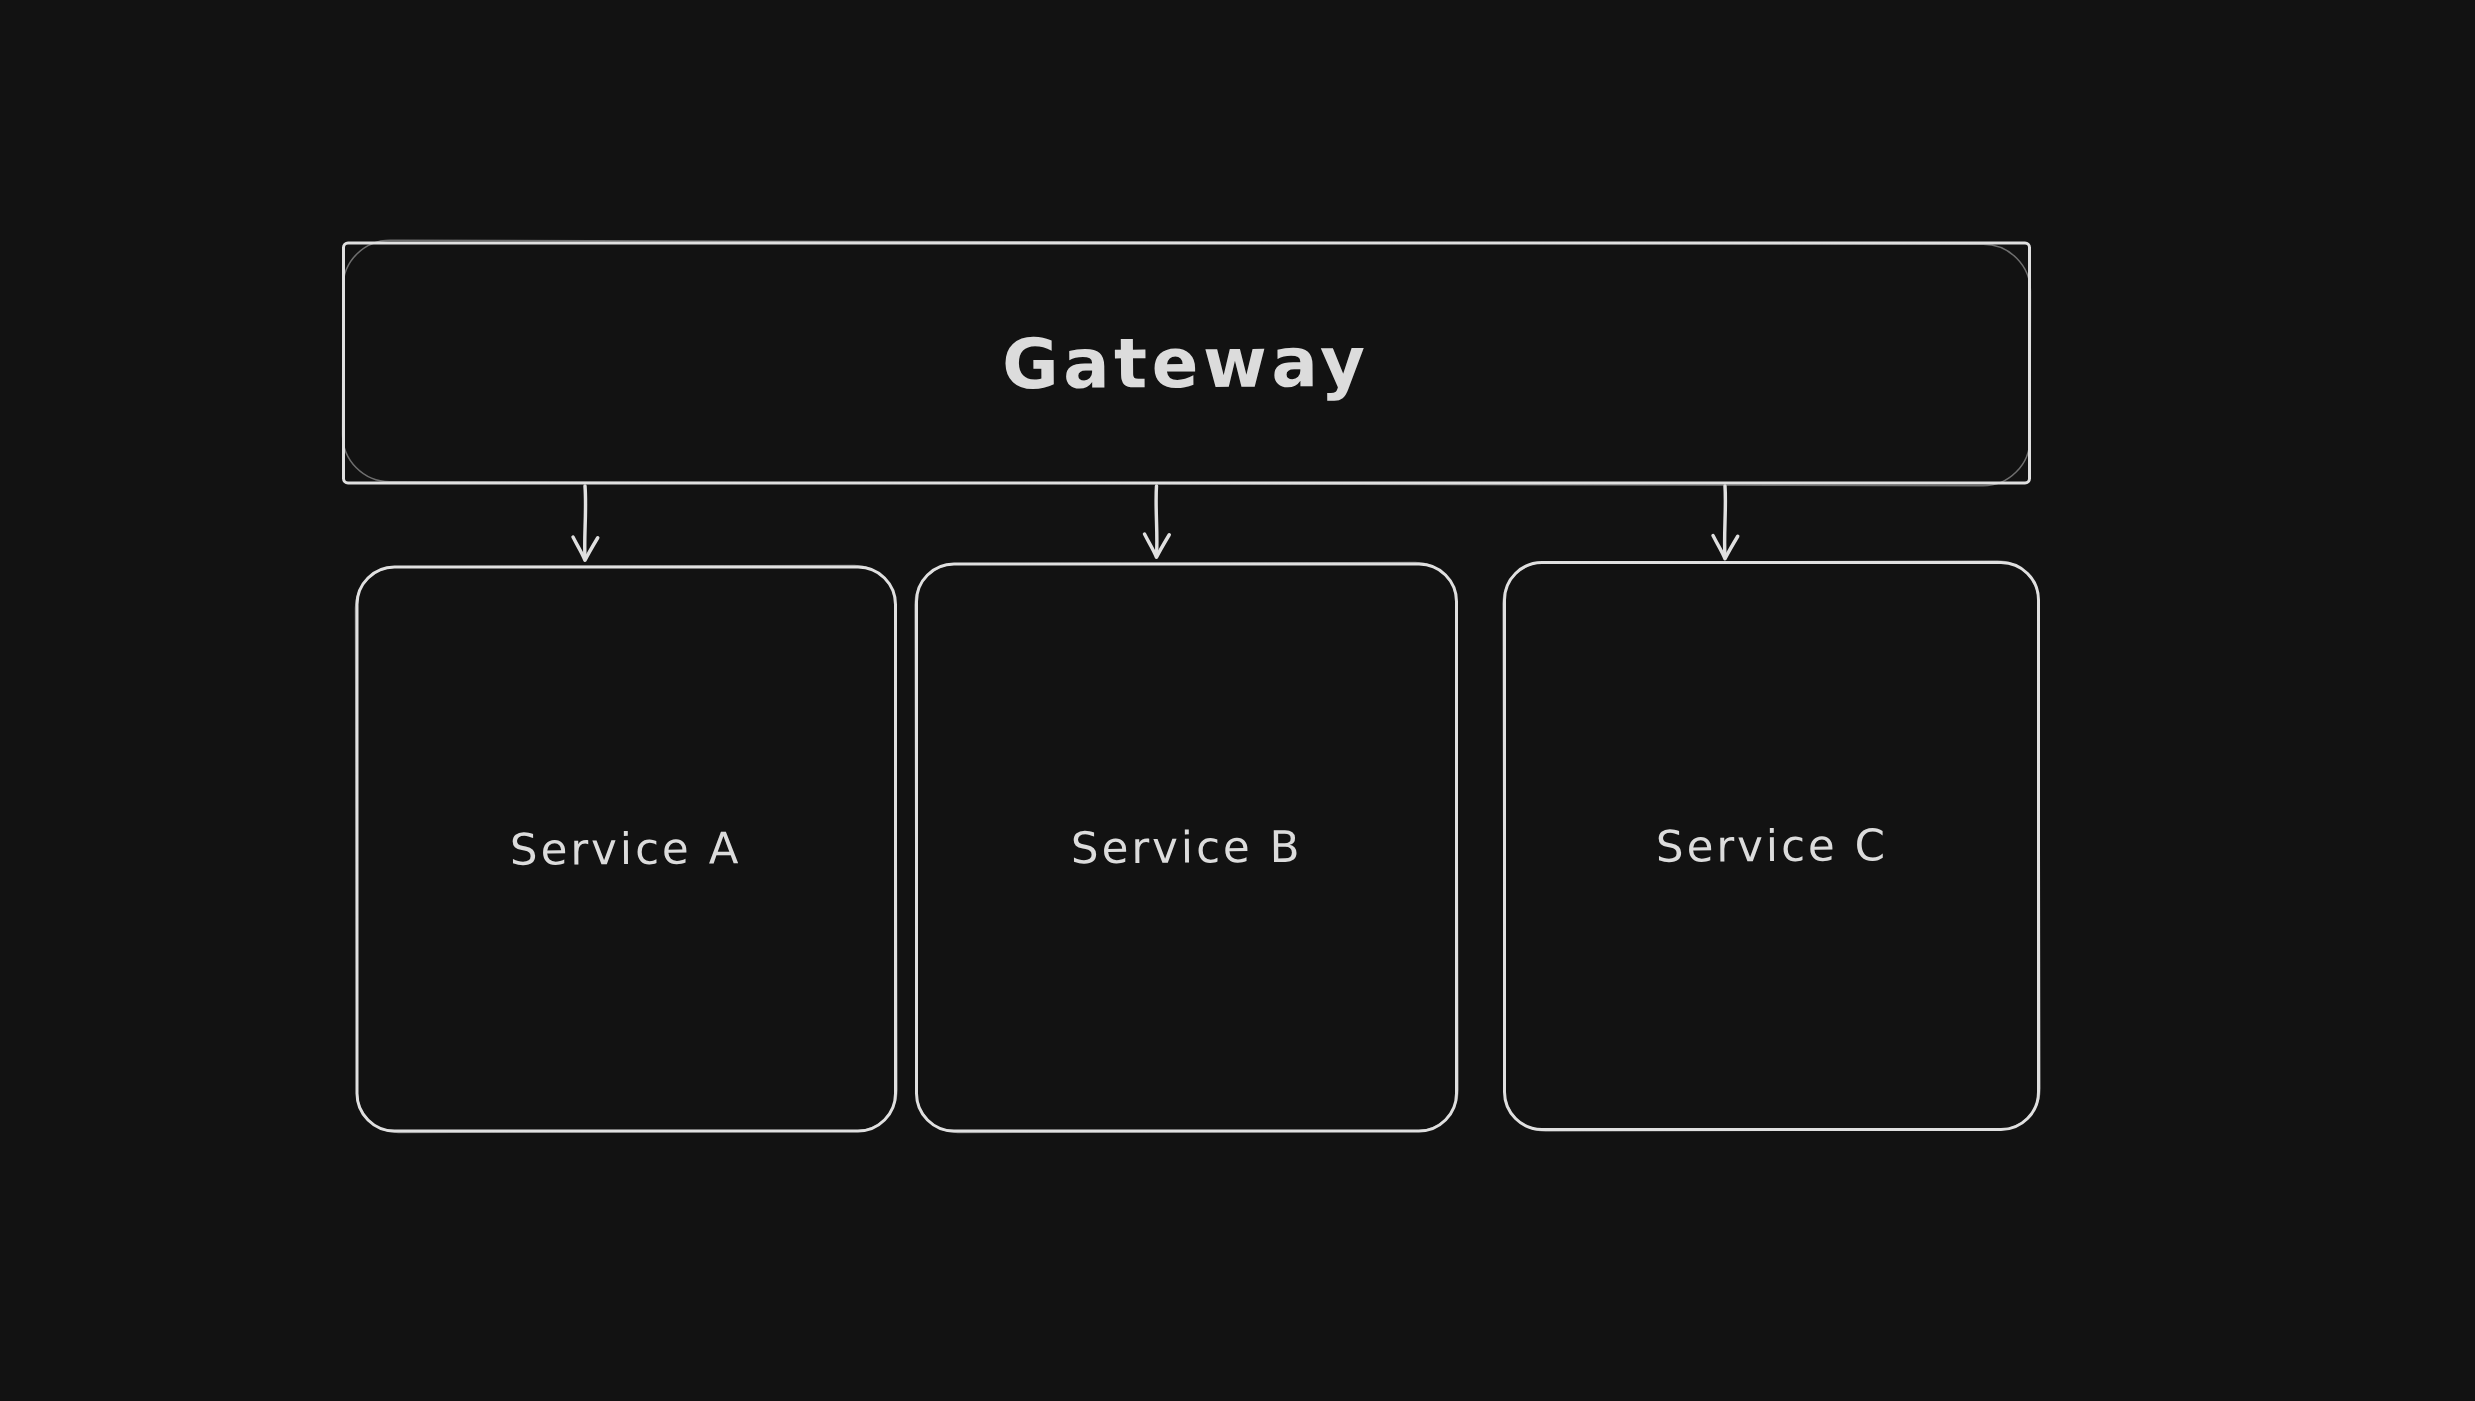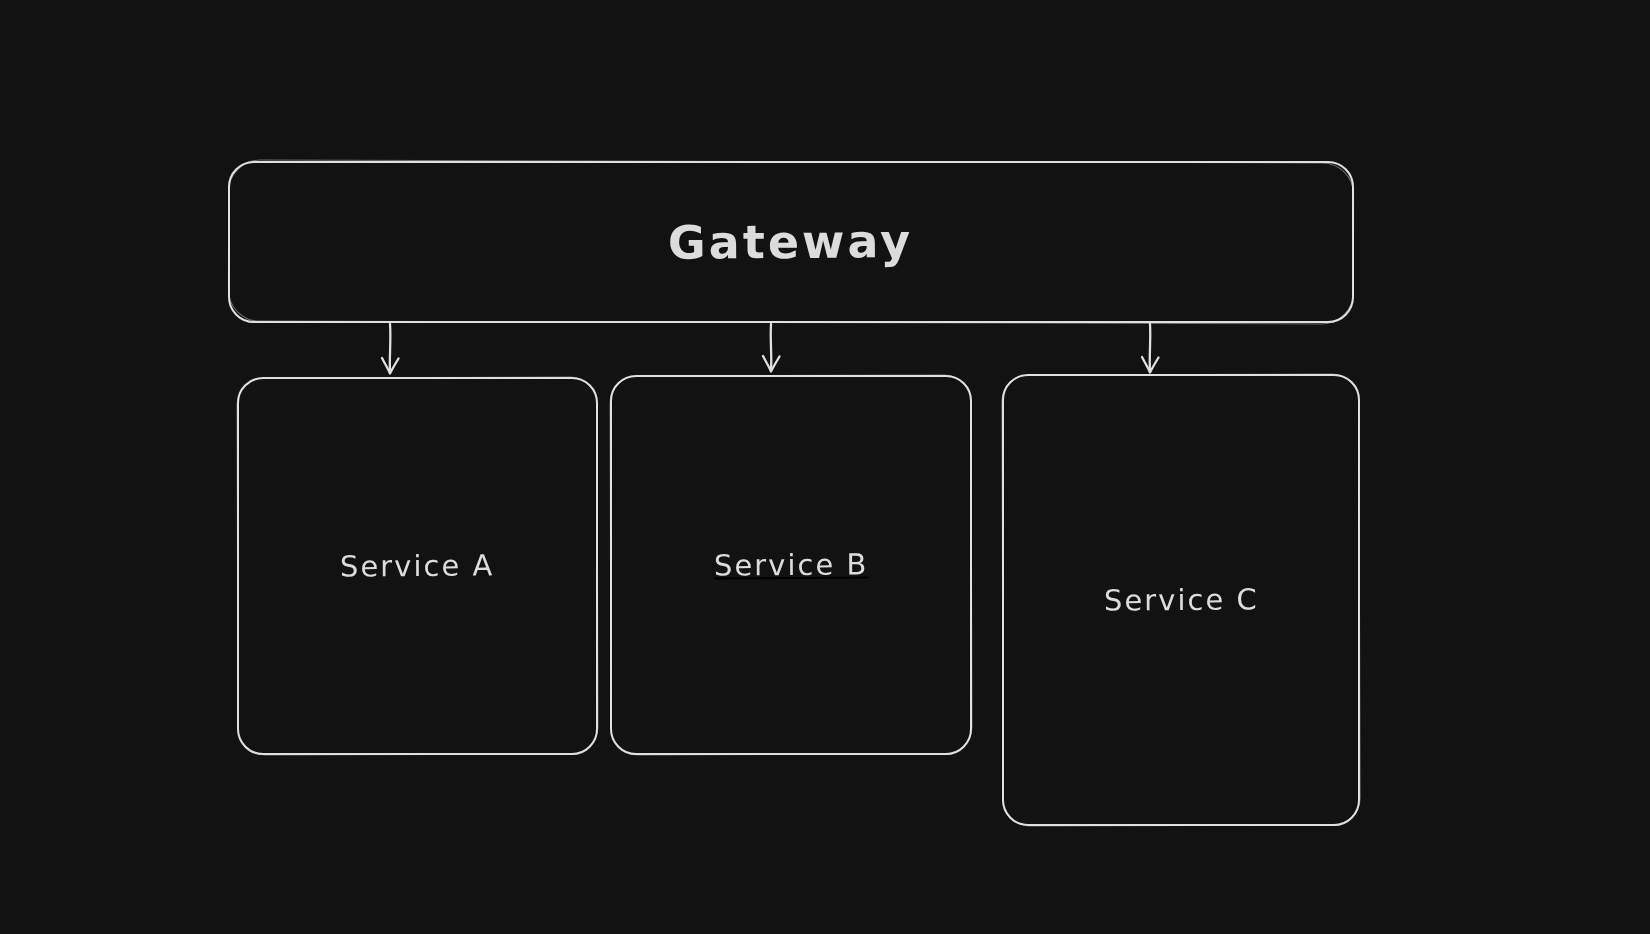--- a/index.html
+++ b/index.html
@@ -16,21 +16,21 @@
     position: relative;
     width: 1650px;
     height: 934px;
     background: #121212;
   }
 
   
   .node {
     position: absolute;
     border: 2.5px solid #e0e0e0;
-    border-radius: 26px;
+    border-radius: 4px;
     background: transparent;
     display: flex;
     align-items: center;
     justify-content: center;
   }
 
   
   .node::before {
     content: "";
     position: absolute;
@@ -45,22 +45,22 @@
     left: 228px;
     top: 161px;
     width: 1126px;
     height: 162px;
   }
 
   .node-service { border-radius: 26px; }
   .node-service::before { border-radius: 28px; transform: rotate(-0.18deg); }
 
   .node-service-a { left: 225px;  top: 377px; width: 361px; height: 378px; margin-left: 12px; }
-  .node-service-b { left: 610px;  top: 375px; width: 362px; height: 380px; text-decoration: underline; }
-  .node-service-c { left: 1002px; top: 374px; width: 358px; height: 452px; }
+  .node-service-b { left: 610px;  top: 375px; width: 362px; height: 380px; }
+  .node-service-c { left: 1002px; top: 374px; width: 358px; height: 380px; }
 
   
   .label {
     color: #dcdcdc;
     font-family: "DejaVu Sans", sans-serif;
     letter-spacing: 2px;
     white-space: nowrap;
     transform: rotate(-0.4deg);
   }
 

